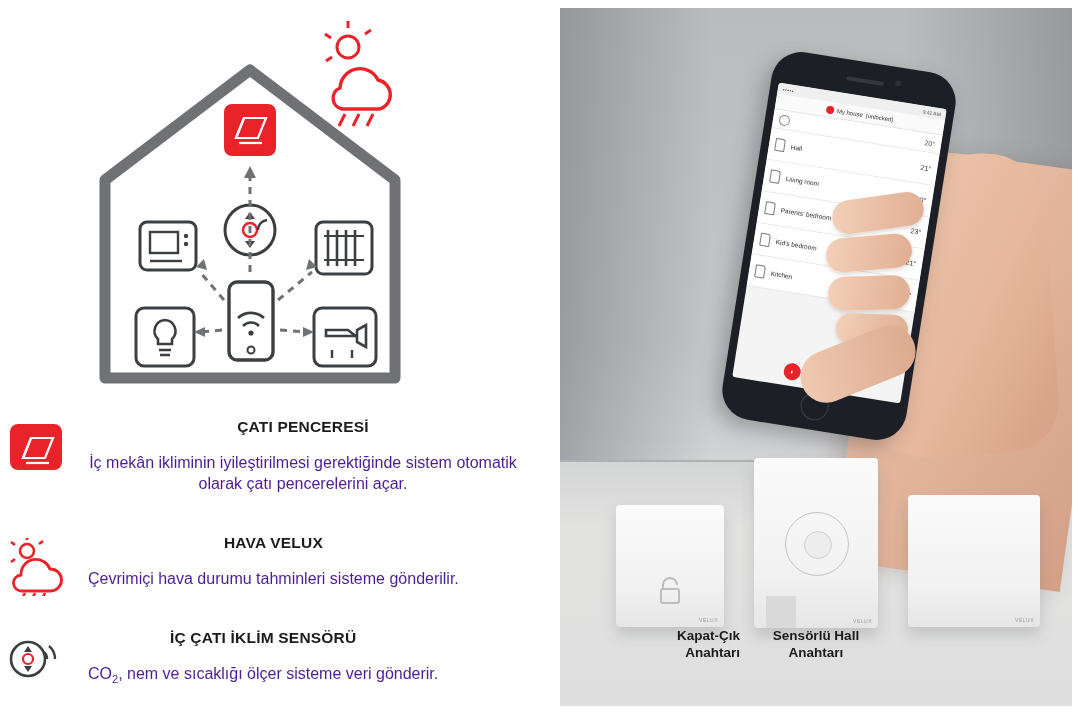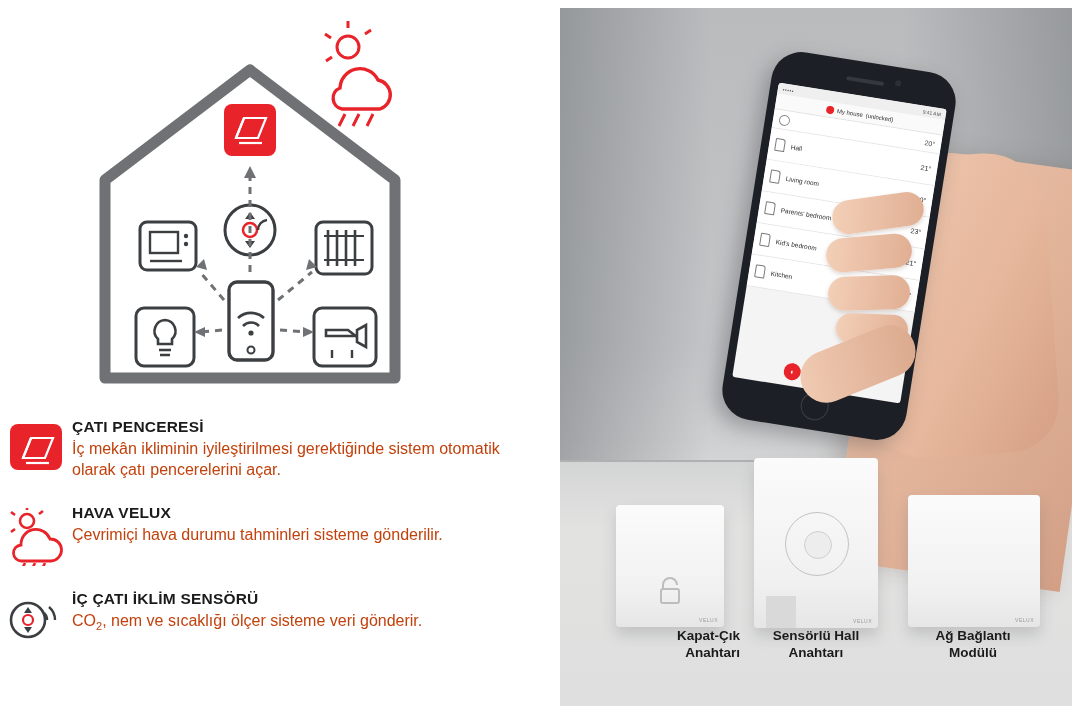--- a/index.html
+++ b/index.html
@@ -52,33 +52,34 @@
   .legend-icon {
     width: 72px;
     min-width: 72px;
     display: flex;
     justify-content: center;
     align-items: flex-start;
     padding-top: 4px;
   }
   .legend-text {
     padding-right: 10px;
+    text-align: center;
   }
   .legend-title {
     font-size: 15.5px;
     font-weight: bold;
     letter-spacing: 0.2px;
     color: #1b1b1b;
     margin: 0 0 2px 0;
   }
   .legend-desc {
     font-size: 16px;
     line-height: 1.32;
-    color: #c2410c;
-    margin: 0;
+    color: #4c1d95;
+    margin: 16px;
     max-width: 430px;
   }
   .legend-desc sub {
     font-size: 11px;
   }
 
   
   .photo-panel {
     position: absolute;
     left: 560px;
@@ -571,19 +572,15 @@
     </div>
 
     <div class="caption cap-1">
       <div>Kapat-Çık</div>
       <div>Anahtarı</div>
     </div>
     <div class="caption cap-2">
       <div>Sensörlü Hall</div>
       <div>Anahtarı</div>
     </div>
-    <div class="caption cap-3">
-      <div>Ağ Bağlantı</div>
-      <div>Modülü</div>
-    </div>
   </div>
 
 </div>
 
 </body></html>

